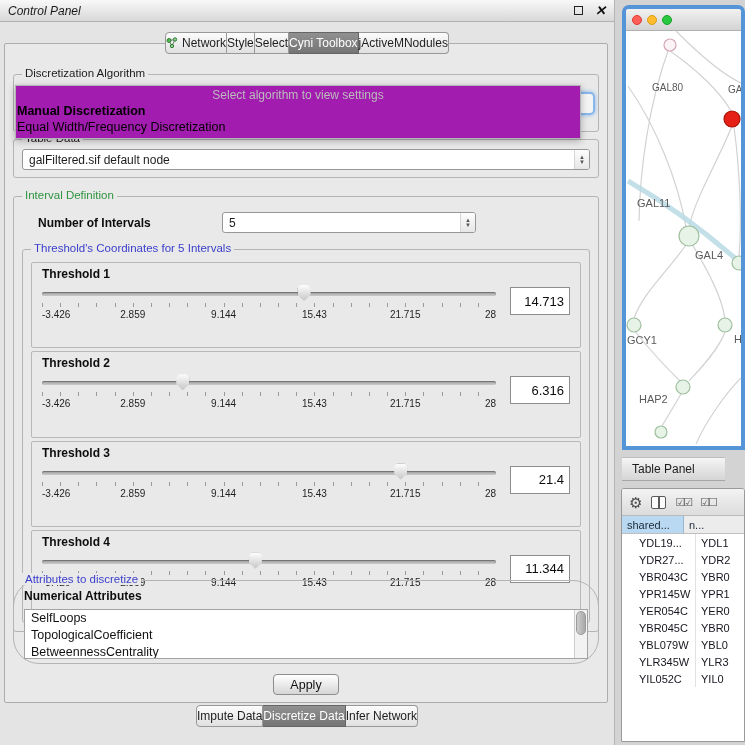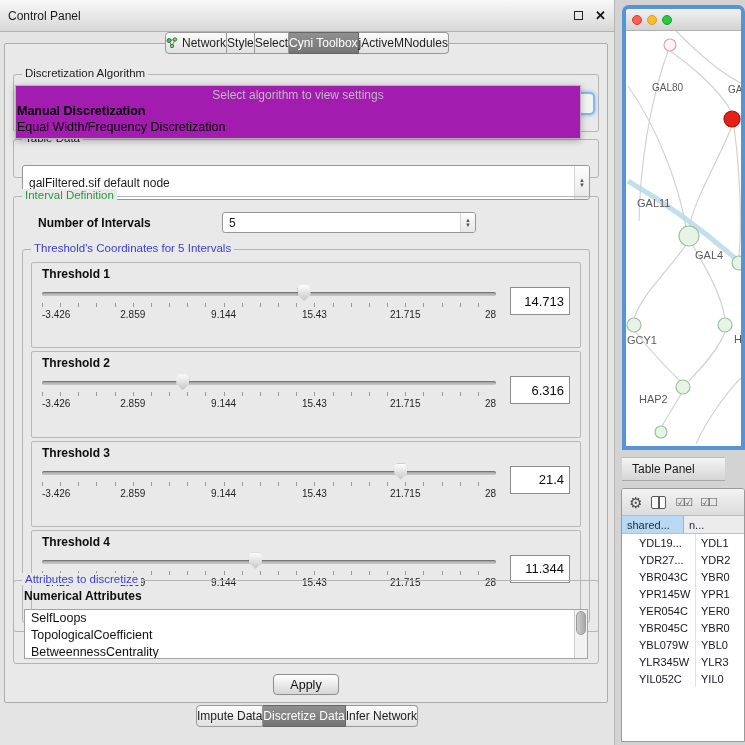--- a/index.html
+++ b/index.html
@@ -3,23 +3,23 @@
 <meta charset="utf-8">
 <style>
   * { box-sizing: border-box; margin: 0; padding: 0; }
   html,body { width:745px; height:745px; overflow:hidden; background:#d3d3d3;
     font-family:"Liberation Sans", sans-serif; }
   #root { position:relative; width:745px; height:745px; }
 
   
   #left-panel { position:absolute; left:0; top:0; width:615px; height:745px;
     background:#e4e4e4; border-right:1px solid #b5b5b5; }
-  .titlebar { height:32px; background:linear-gradient(#f8f8f8,#d8d8d8);
+  .titlebar { height:22px; background:linear-gradient(#f8f8f8,#d8d8d8);
     border-bottom:1px solid #b2b2b2; display:flex; align-items:center;
-    padding:0 8px; font-size:12px; color:#1a1a1a; }
+    padding:0 8px; font-size:12px; color:#1a1a1a;font-style:italic; }
   .titlebar .spacer { flex:1; }
   .float-box { width:9px; height:9px; border:1.5px solid #222; margin-right:12px; background:transparent; }
   .close-x { font-size:13px; font-weight:bold; color:#111; line-height:12px; }
 
   .tabs-row { position:absolute; left:0; right:0; display:flex; justify-content:center; z-index:6; }
   #topTabs { top:32px; }
   #bottomTabs { top:705px; }
   .ttab { display:flex; align-items:center; gap:4px; padding:3px 0; font-size:12px;
     background:linear-gradient(#fcfcfc,#e0e0e0); border:1px solid #989898; border-left:none;
     color:#1d1d1d; white-space:nowrap; cursor:default; }
@@ -49,21 +49,21 @@
   .popup-opt.bold { font-weight:bold; }
 
   
   #tabledata-group { left:8px; right:8px; top:95px; height:39px; }
   .combo { position:absolute; background:#fff; border:1px solid #979797; border-radius:3px;
     display:flex; align-items:center; font-size:12px; color:#1c1c1c; padding-left:6px; overflow:hidden; }
   .combo .cval { flex:1; white-space:nowrap; overflow:hidden; }
   .stepper { width:15px; align-self:stretch; display:flex; flex-direction:column;
     align-items:center; justify-content:center; color:#555; font-size:6px; line-height:5px;
     border-left:1px solid #d5d5d5; background:linear-gradient(#fdfdfd,#e7e7e7); }
-  #tabledata-combo { left:8px; right:8px; top:25px; height:35px; }
+  #tabledata-combo { left:8px; right:8px; top:9px; height:21px; }
 
   
   #interval-group { left:8px; right:8px; top:152px; height:436px; }
   .noi-row { position:absolute; left:18px; right:18px; top:14px; height:24px; }
   .bold-label { font-weight:bold; font-size:12px; color:#0d0d0d; }
   .noi-row .bold-label { position:absolute; left:6px; top:5px; }
   #noi-combo { left:190px; width:254px; height:21px; top:1px; }
 
   #thresholds-group { left:8px; right:8px; top:52px; bottom:8px; }
   .thr-list { position:absolute; left:8px; right:8px; top:12px; bottom:6px;
@@ -85,21 +85,21 @@
   .slabels { position:absolute; left:0; right:0; top:27px; height:12px;
     font-size:10px; color:#1f1f1f; }
   .slabels span { position:absolute; transform:translateX(-50%); white-space:nowrap; }
   .slabels span.first { transform:none; }
   .slabels span.last { transform:translateX(-100%); }
   .val { width:60px; height:28px; background:#fff; border:1px solid #8d8d8d;
     font-size:13px; color:#0c0c0c; display:flex; align-items:center;
     justify-content:flex-end; padding-right:5px; margin-top:-4px; }
 
   
-  #attrs-group { left:8px; right:8px; top:536px; height:84px; }
+  #attrs-group { left:8px; right:8px; top:536px; height:84px;border-radius:26px; }
   #attrs-group .bold-label { position:absolute; left:10px; top:8px; }
   .listbox { position:absolute; left:10px; right:10px; top:28px; bottom:4px;
     background:#fff; border:1px solid #a3a3a3; overflow:hidden; }
   .attr-item { font-size:12.5px; color:#111; padding-left:6px; line-height:17px; white-space:nowrap; }
   .vscroll { position:absolute; right:0; top:0; bottom:0; width:13px;
     background:#f2f2f2; border-left:1px solid #cfcfcf; }
   .vthumb { position:absolute; left:1px; top:1px; width:10px; height:24px;
     border-radius:5px; background:linear-gradient(90deg,#cdcdcd,#a8a8a8); border:1px solid #9a9a9a; }
 
   .apply-btn { position:absolute; left:50%; transform:translateX(-50%); top:630px;

